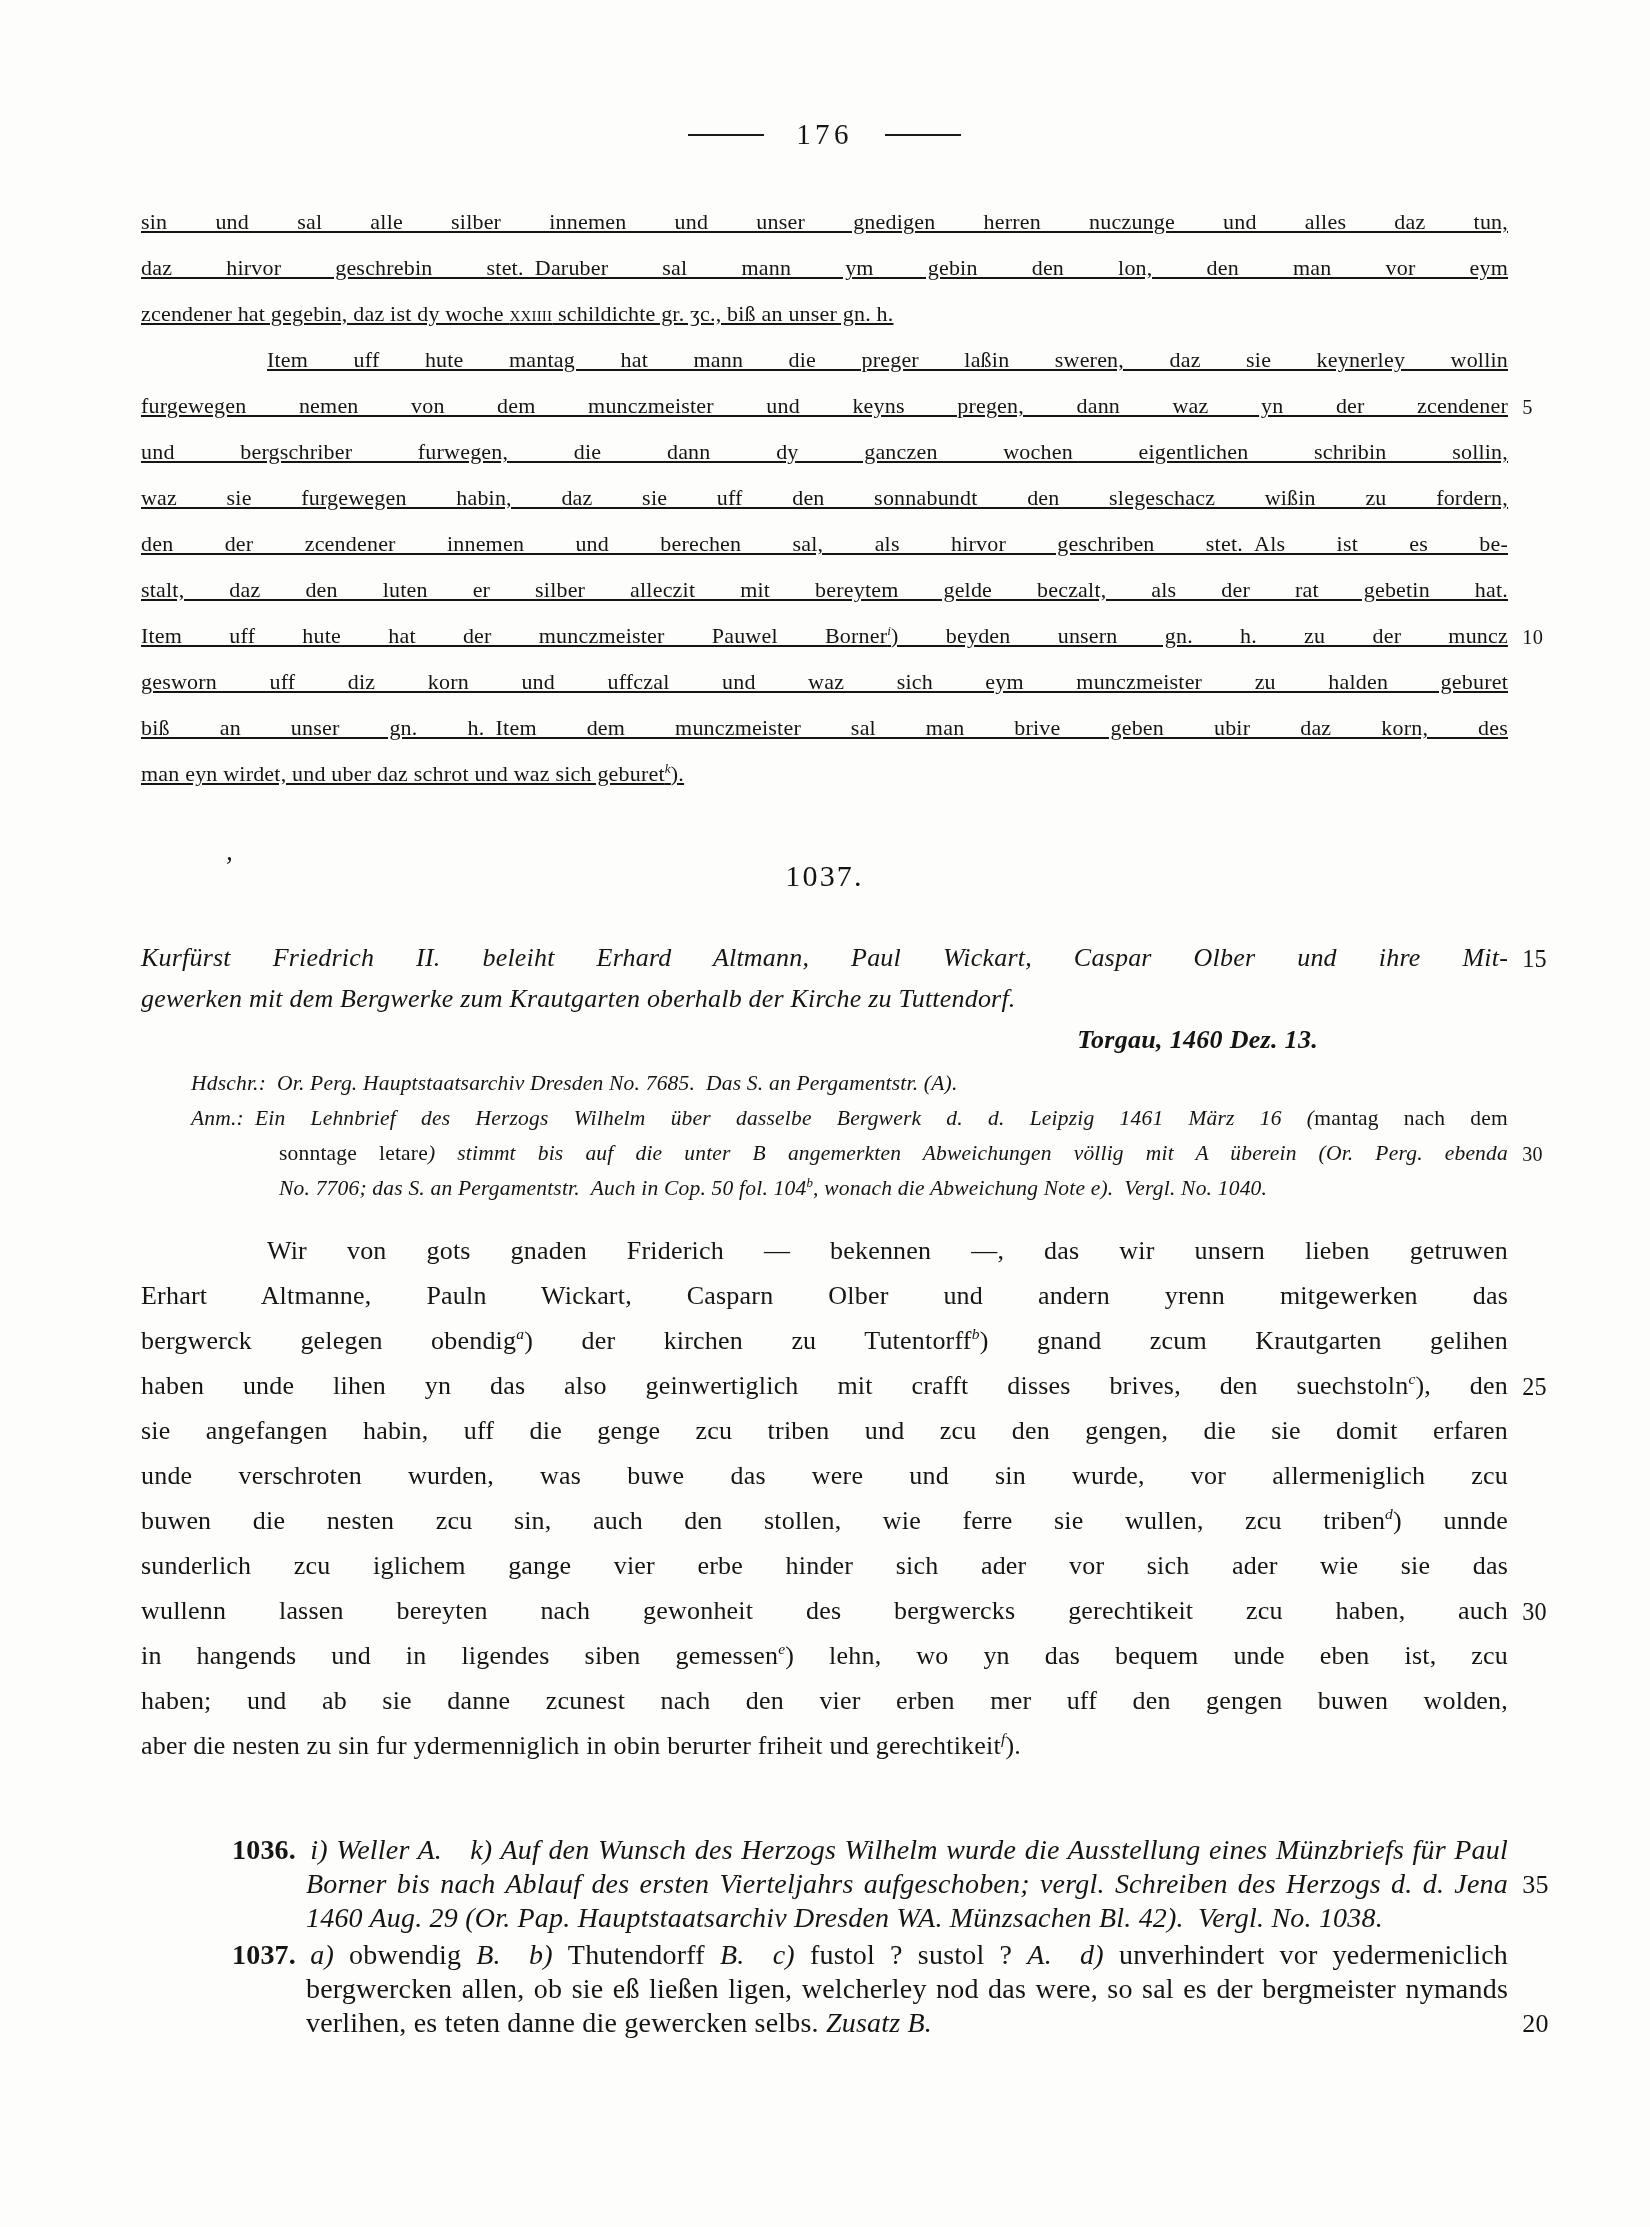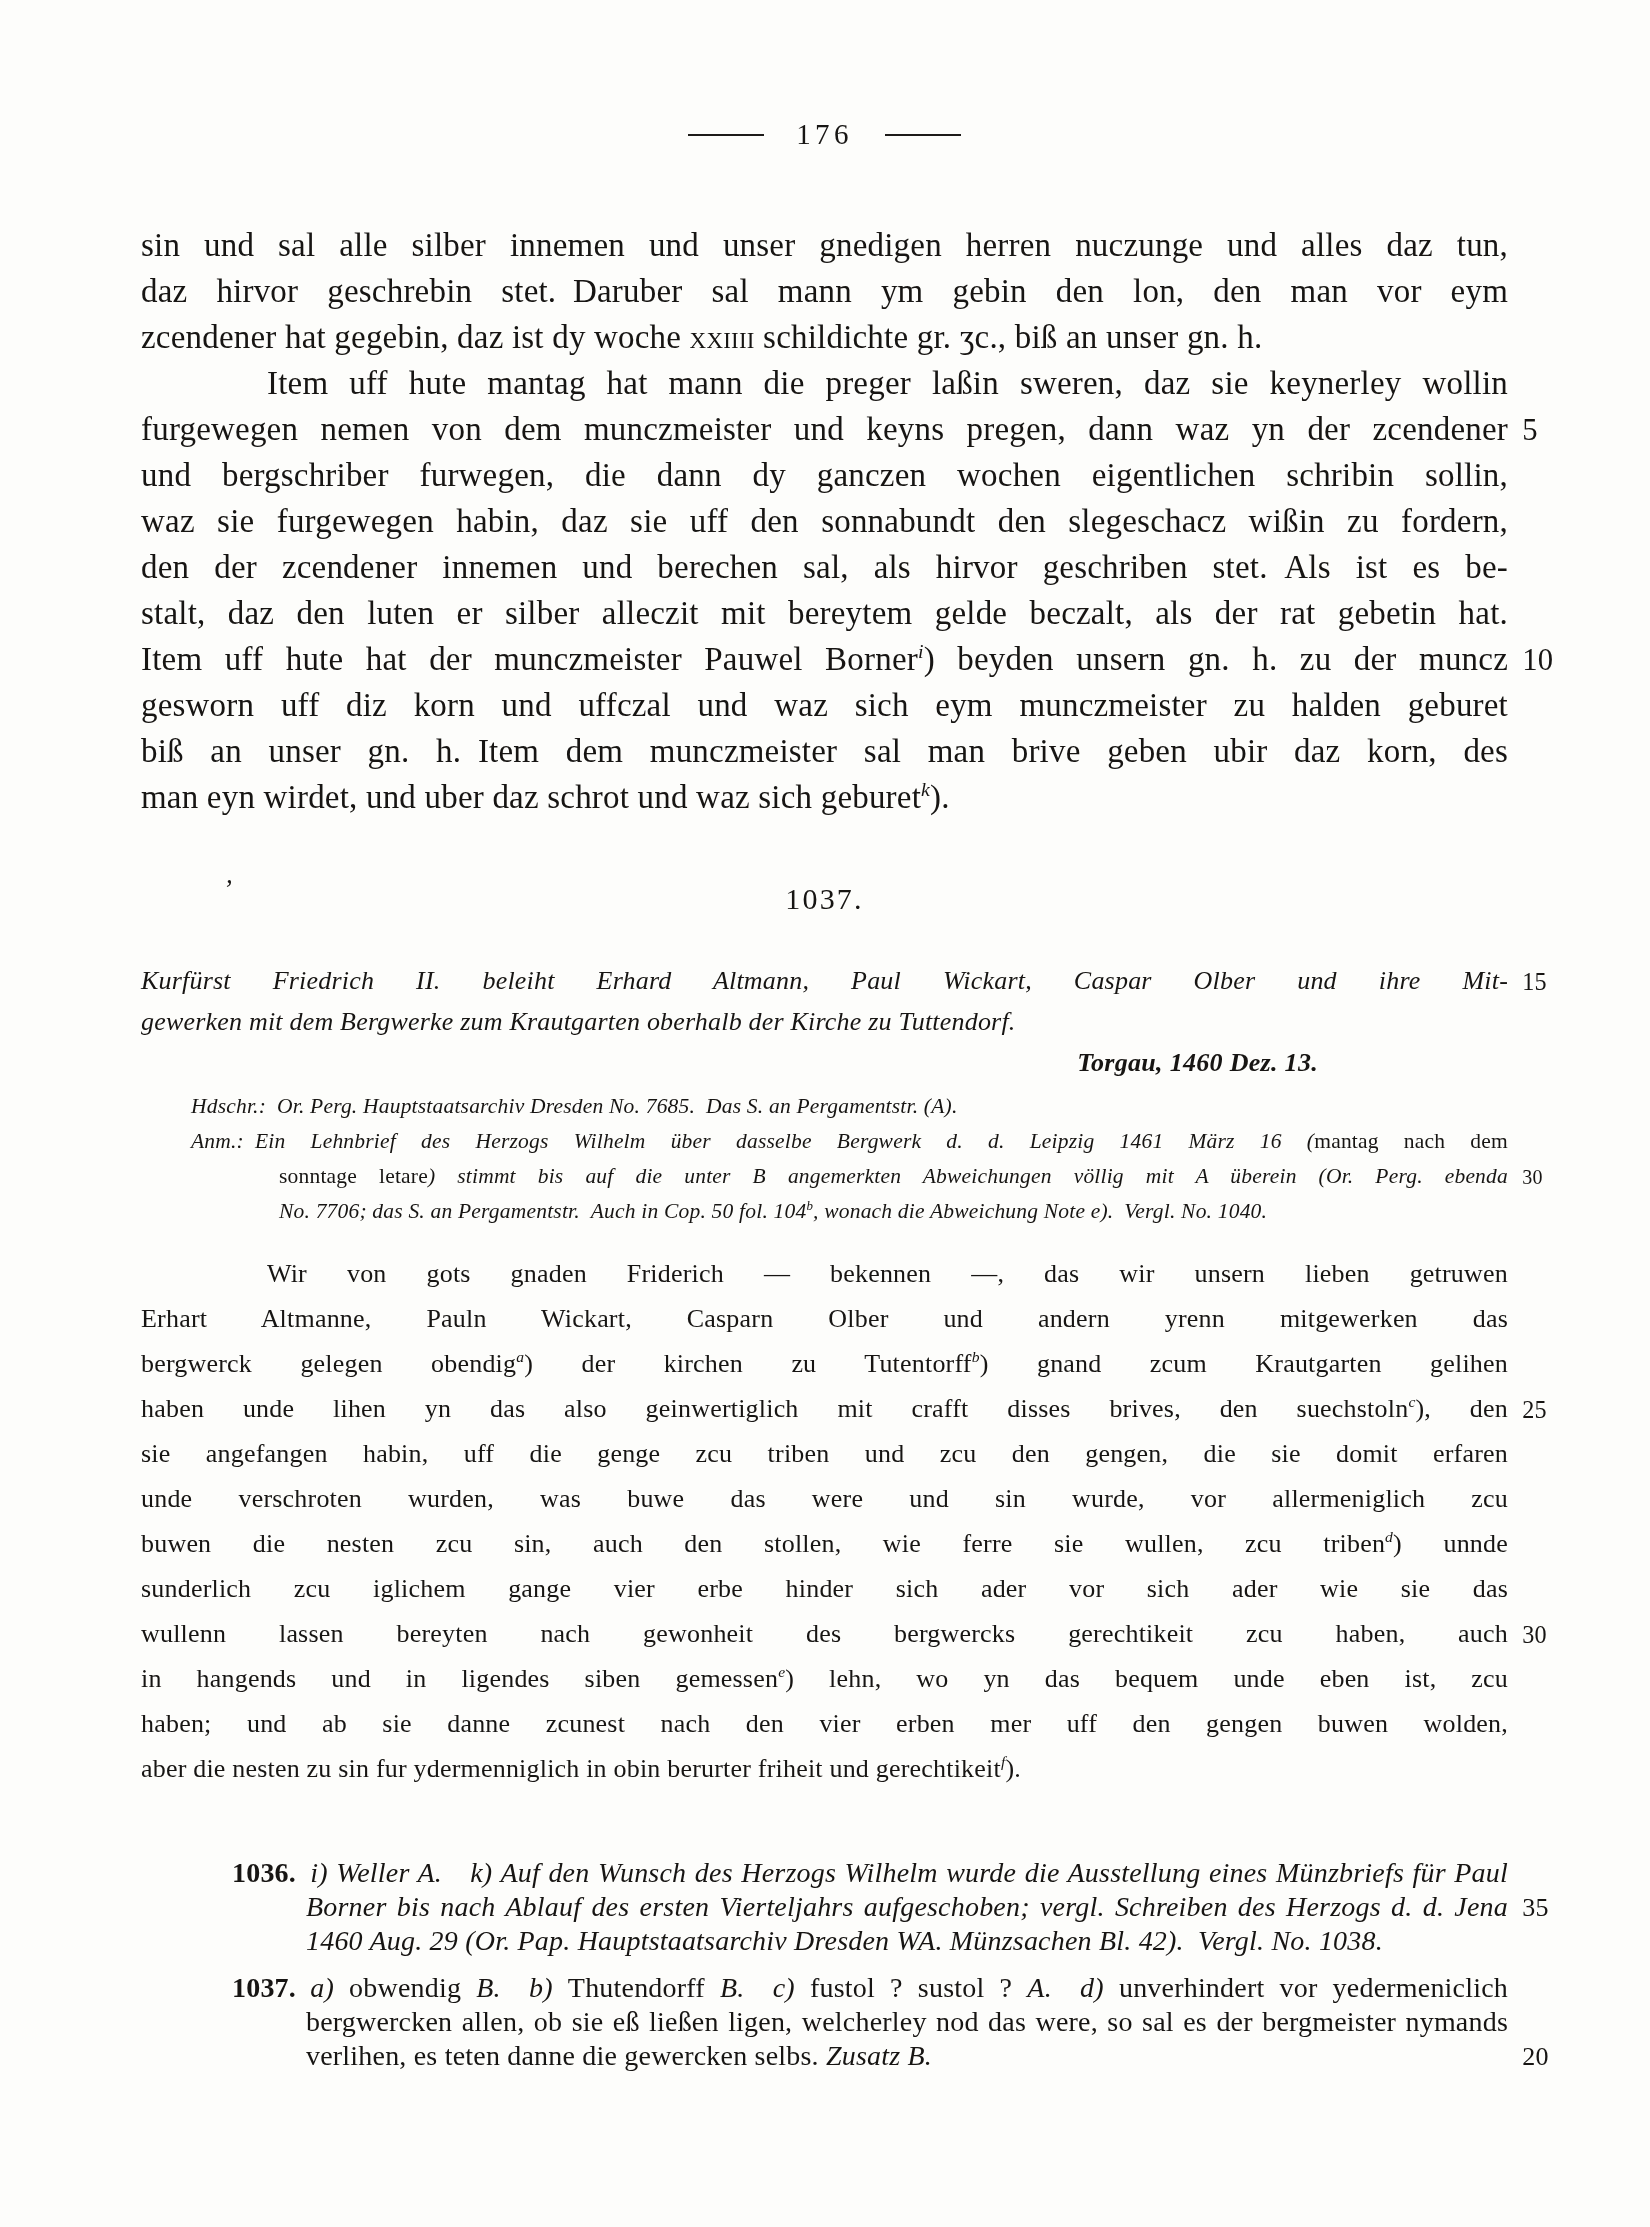--- a/index.html
+++ b/index.html
@@ -15,34 +15,34 @@
   
   .pagehead{margin-top:117px;display:flex;align-items:center;justify-content:center;gap:32px;height:35px;}
   .rule{width:76px;height:0;border-top:2.8px solid #1d1b19;}
   .pagenum{font-size:29px;letter-spacing:4.4px;}
   
   .line{position:relative;letter-spacing:0.2px;}
   .j{text-align:justify;text-align-last:justify;}
   .ind{text-indent:126px;}
   .mnum{position:absolute;left:calc(100% + 14.3px);top:1.1px;width:50px;font-size:0.93em;font-style:normal;font-weight:normal;text-align:left;text-align-last:left;}
   
-  .blockA{margin-top:70px;font-size:33px;line-height:46px;}
+  .blockA{margin-top:47px;font-size:22px;line-height:46px;text-decoration:underline;}
   .headrow{position:relative;margin-top:62px;height:49px;}
   .headnum{position:absolute;left:0;top:0;width:100%;text-align:center;font-size:30px;font-weight:normal;letter-spacing:2.2px;margin:0;}
   .stray{position:absolute;left:82px;top:-7.7px;font-size:26.5px;font-style:italic;}
   .summary{margin-top:29px;font-size:26px;line-height:41px;font-style:italic;}
   .dateline{font-size:26px;line-height:41px;font-weight:bold;text-align:right;padding-right:190px;letter-spacing:0.3px;}
   .src{margin-top:5.5px;font-size:21.5px;line-height:35px;font-style:italic;}
   .src .in1{margin-left:50px;}
   .src .in2{margin-left:138px;}
   .main{margin-top:22px;font-size:26px;line-height:45px;}
   .fnotes{margin-top:65px;font-size:28px;line-height:34px;}
   .fnl{margin-left:91px;}
   .fnc{margin-left:165px;}
-  .gapfn{margin-top:13px;}
+  .gapfn{margin-top:3px;}
   
   .it{font-style:italic;}
   .rm{font-style:normal;text-align:right;}
   .b{font-weight:bold;font-style:normal;}
   .sup{font-size:0.60em;vertical-align:super;font-style:italic;line-height:0;}
   .sc{font-variant:small-caps;}
 </style>
 </head>
 <body>
 

